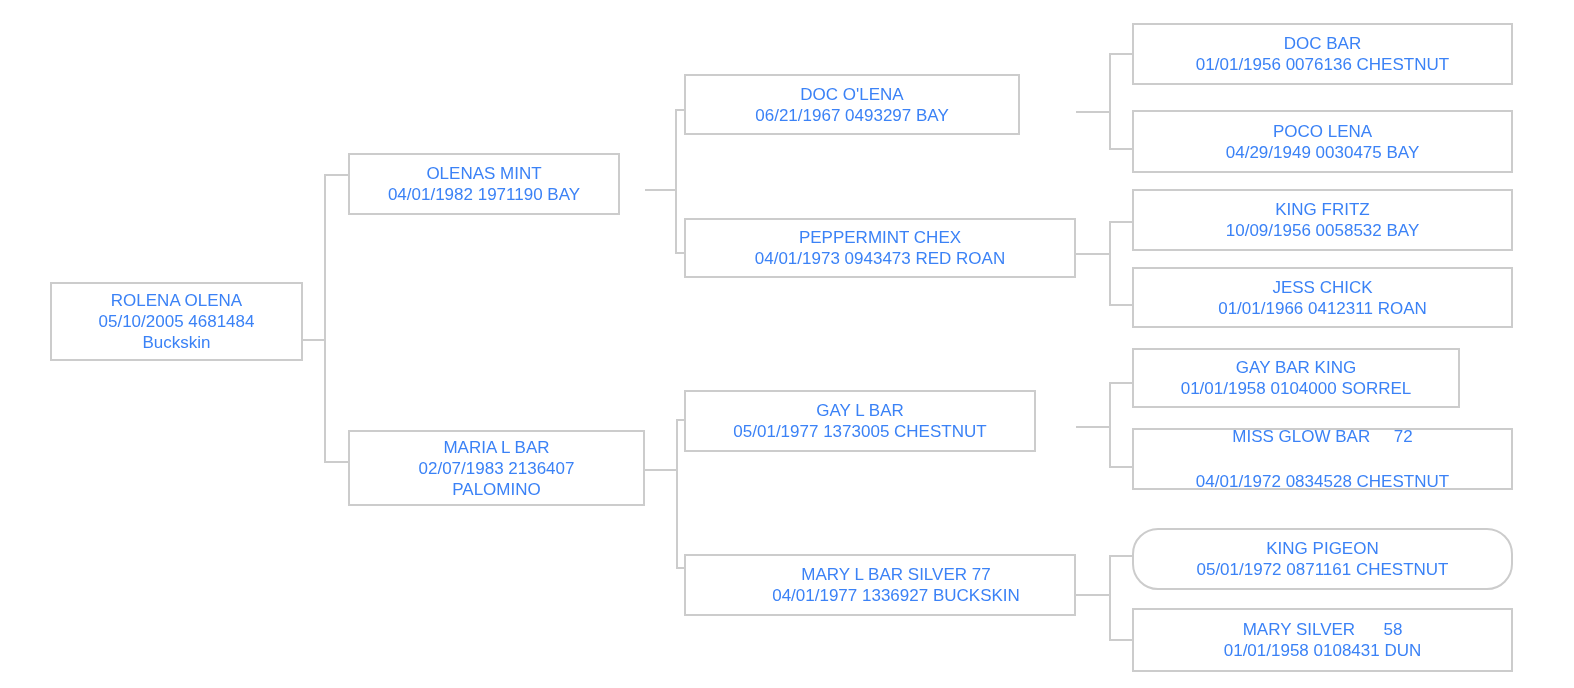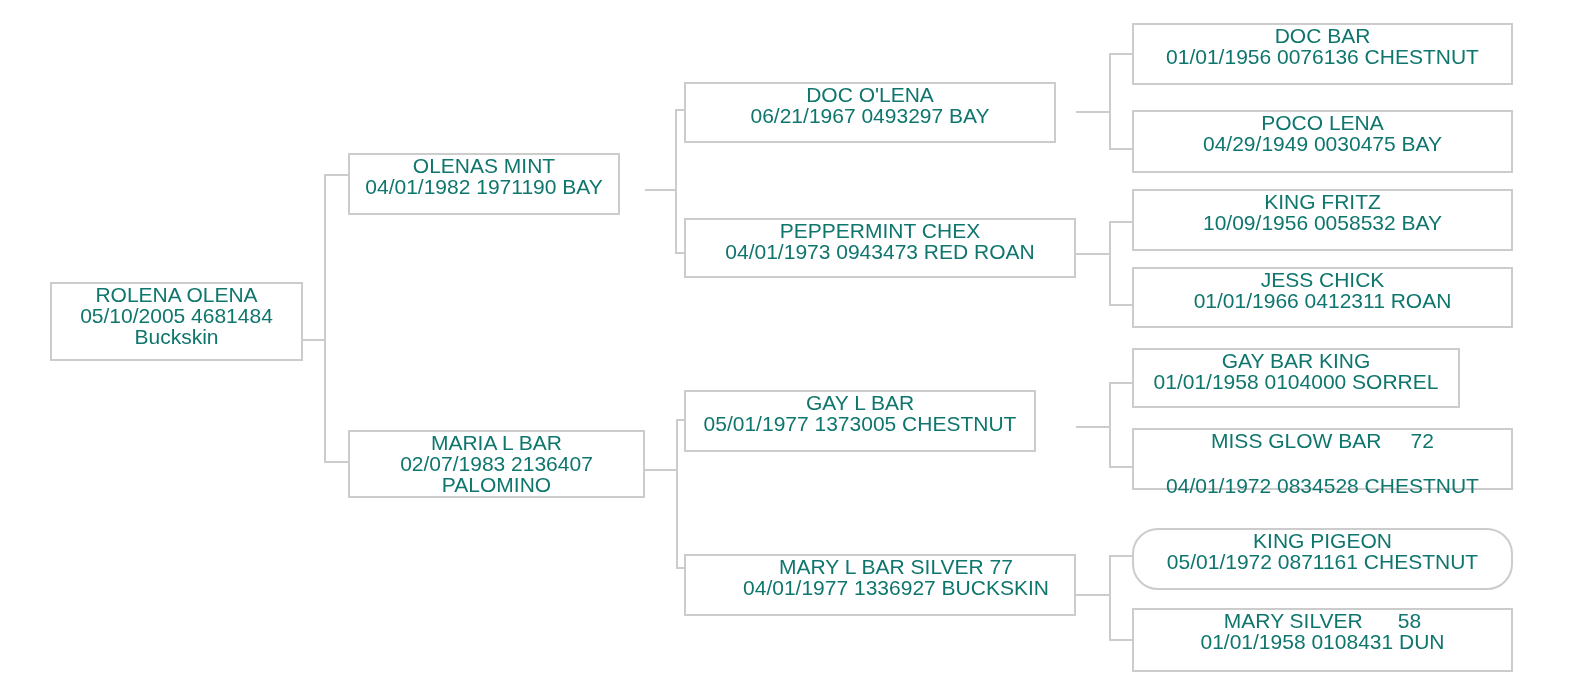--- a/index.html
+++ b/index.html
@@ -16,25 +16,25 @@
     left: 0; top: 0;
     width: 1574px; height: 688px;
   }
   .node {
     position: absolute;
     box-sizing: border-box;
     background: #ffffff;
     border: 2px solid #cccccc;
     display: flex;
     flex-direction: column;
-    justify-content: flex-start;
+    justify-content: center;
     align-items: center;
     text-align: center;
-    color: #0f766e;
-    font-size: 21px;
+    color: #3b82f6;
+    font-size: 17px;
     line-height: 21px;
     z-index: 2;
   }
   .node-line {
     white-space: pre-wrap; 
     padding: 0 4px;
   }
 </style>
 </head>
 <body>
@@ -52,26 +52,26 @@
   <div id="tree">
       <div class="node" style="left: 50px; top: 282px; width: 253px; height: 79px;">
         <div class="node-line">ROLENA OLENA</div>
         <div class="node-line">05/10/2005 4681484</div>
         <div class="node-line">Buckskin</div>
       </div>
       <div class="node" style="left: 348px; top: 153px; width: 272px; height: 62px;">
         <div class="node-line">OLENAS MINT</div>
         <div class="node-line">04/01/1982 1971190 BAY</div>
       </div>
-      <div class="node" style="left: 348px; top: 430px; width: 297px; height: 68px;">
+      <div class="node" style="left: 348px; top: 430px; width: 297px; height: 76px;">
         <div class="node-line">MARIA L BAR</div>
         <div class="node-line">02/07/1983 2136407</div>
         <div class="node-line">PALOMINO</div>
       </div>
-      <div class="node" style="left: 684px; top: 74px; width: 372px; height: 61px; margin-top: 8px;">
+      <div class="node" style="left: 684px; top: 74px; width: 336px; height: 61px;">
         <div class="node-line">DOC O'LENA</div>
         <div class="node-line">06/21/1967 0493297 BAY</div>
       </div>
       <div class="node" style="left: 684px; top: 218px; width: 392px; height: 60px;">
         <div class="node-line">PEPPERMINT CHEX</div>
         <div class="node-line">04/01/1973 0943473 RED ROAN</div>
       </div>
       <div class="node" style="left: 684px; top: 390px; width: 352px; height: 62px;">
         <div class="node-line">GAY L BAR</div>
         <div class="node-line">05/01/1977 1373005 CHESTNUT</div>

